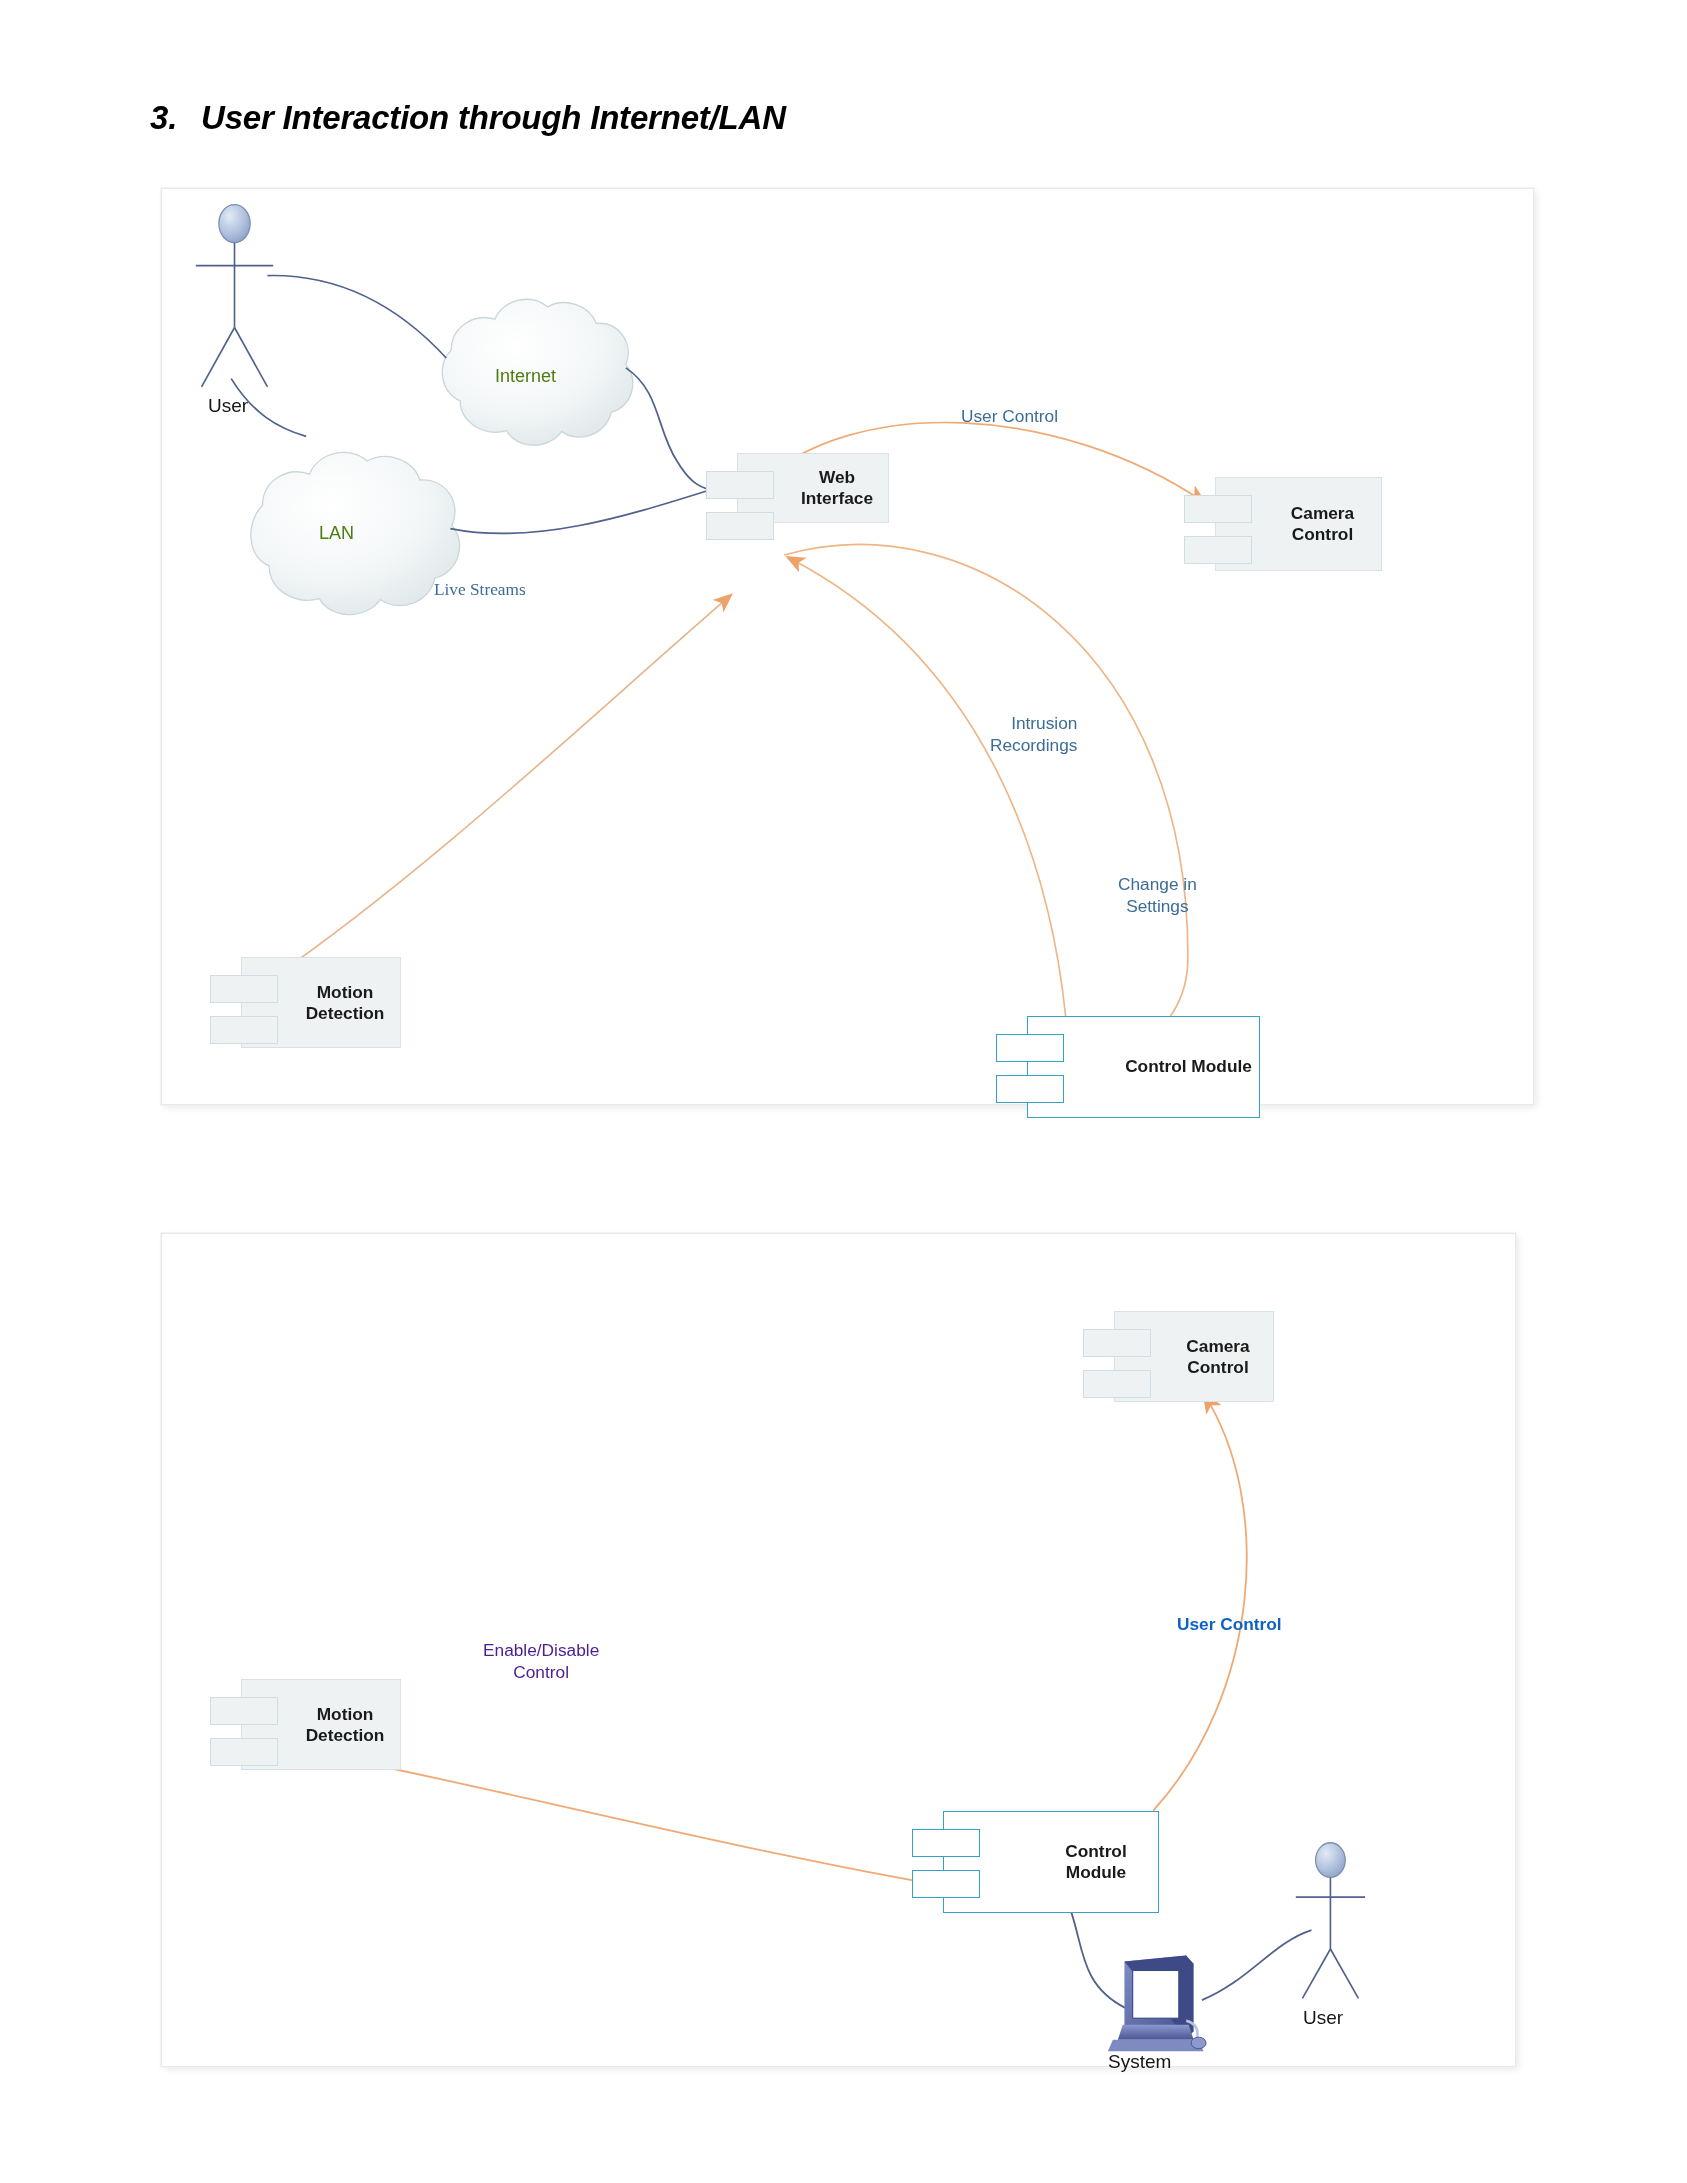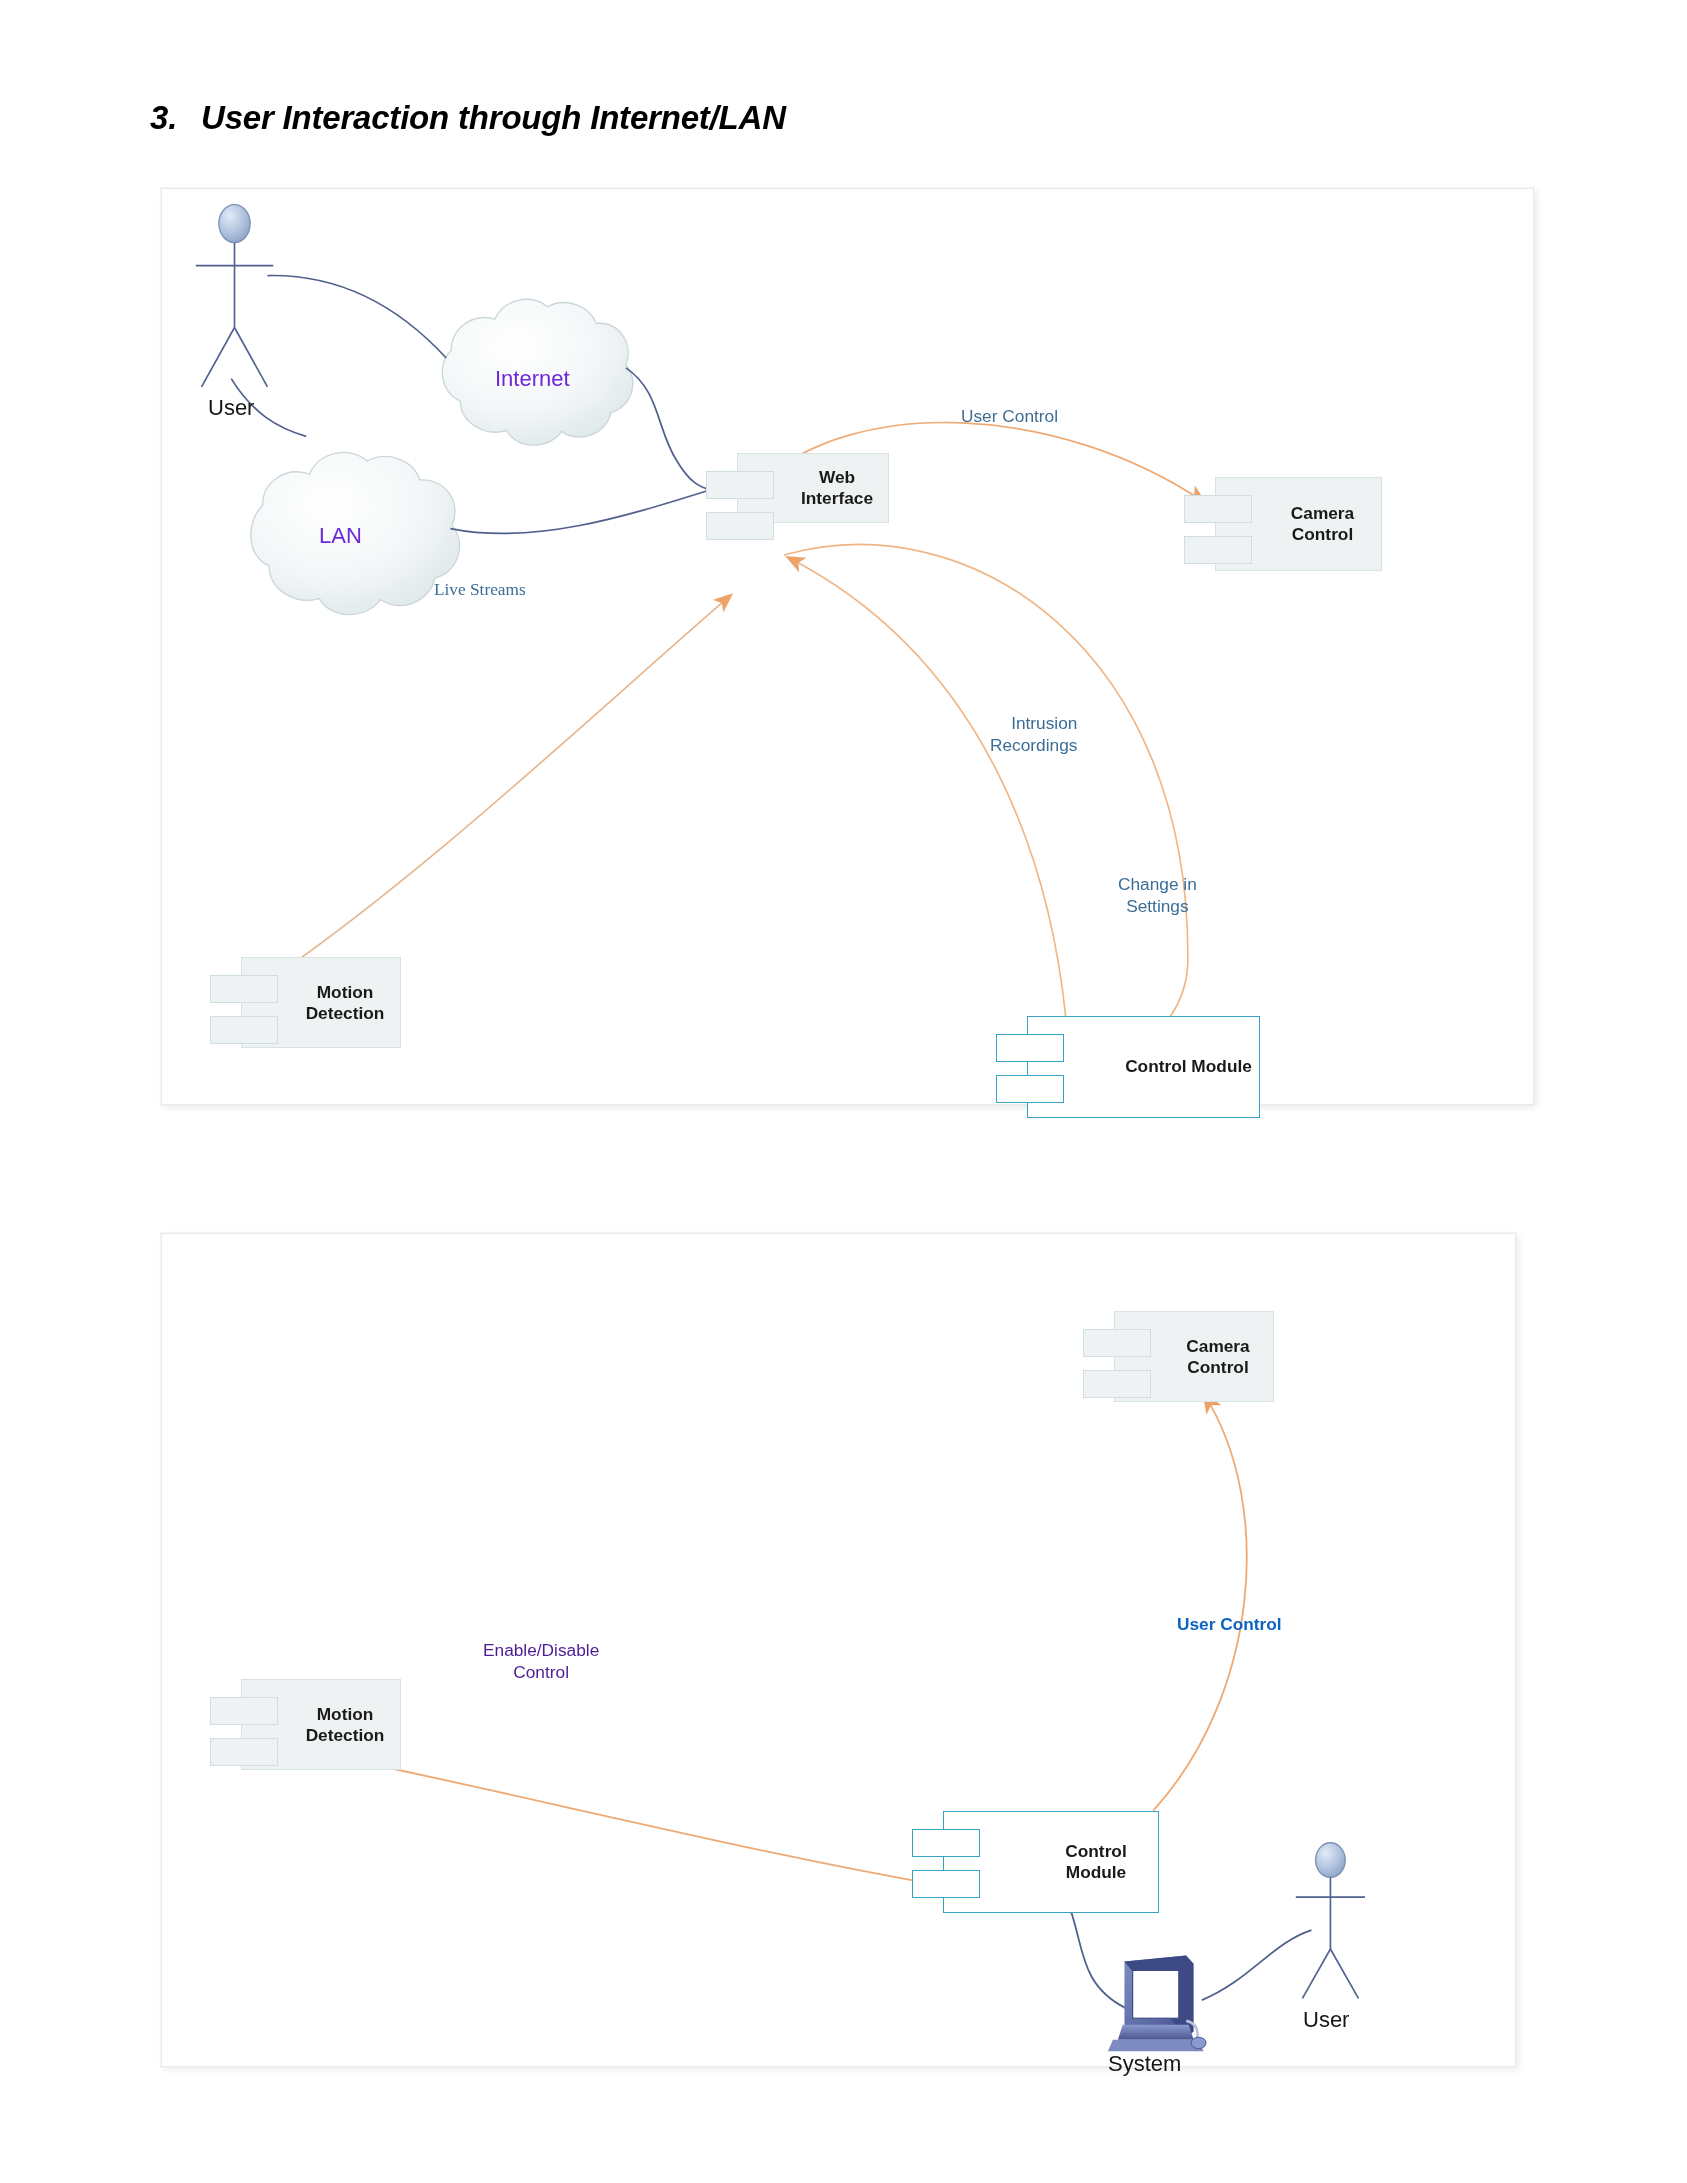--- a/index.html
+++ b/index.html
@@ -124,30 +124,30 @@
     border: 1.6px solid #37a1c4;
   }
   .component.teal .comp-label {
     padding-left: 90px;
   }
 
   
   .cloud-label {
     position: absolute;
     font-family: "Liberation Sans", sans-serif;
-    font-size: 22px;
-    color: #6d28d9;
+    font-size: 18px;
+    color: #4d7c0f;
     white-space: nowrap;
   }
 
   
   .actor-label {
     position: absolute;
     font-family: "Liberation Sans", sans-serif;
-    font-size: 22px;
+    font-size: 19px;
     color: #161616;
     white-space: nowrap;
   }
 
   
   .edge-label {
     position: absolute;
     font-family: "Liberation Sans", sans-serif;
     font-size: 17.3px;
     line-height: 1.3;

